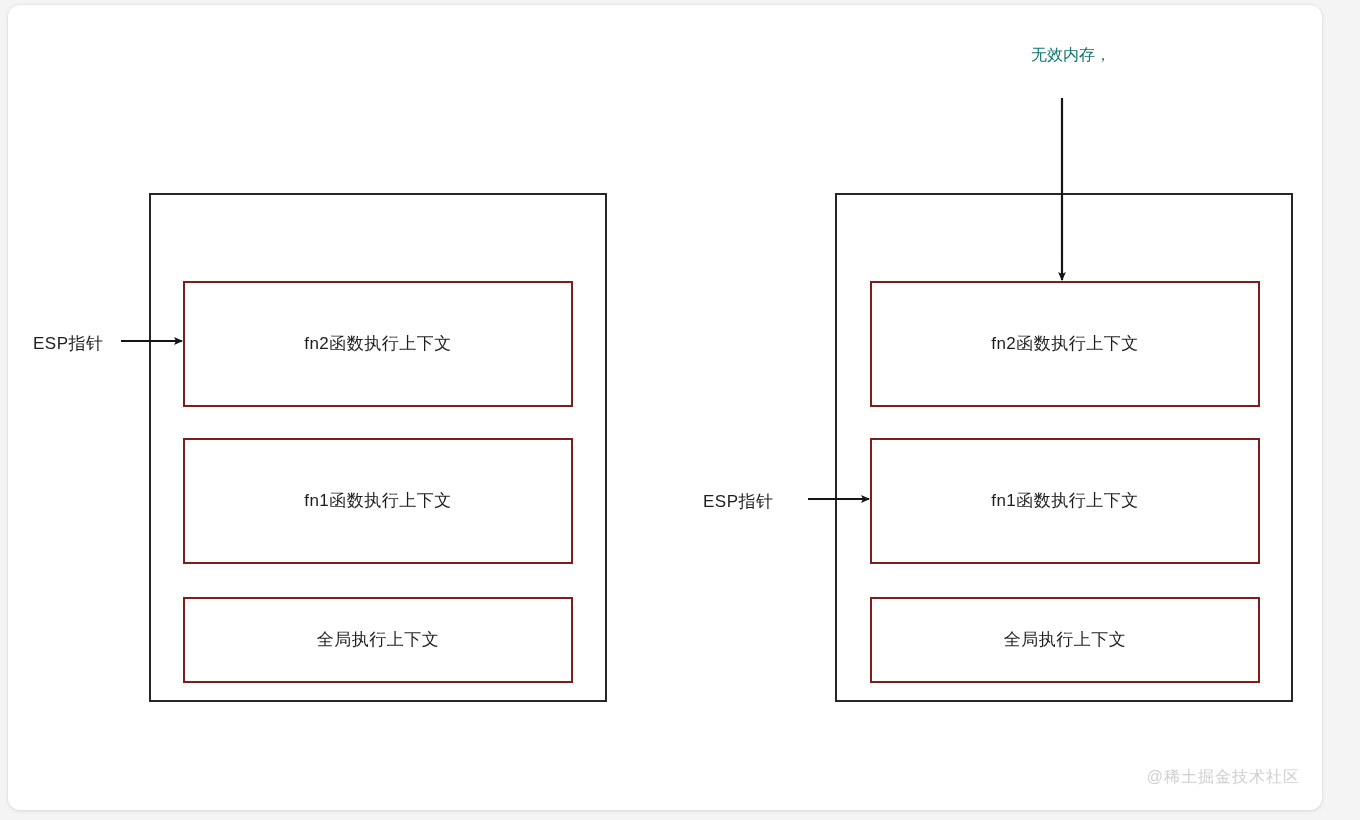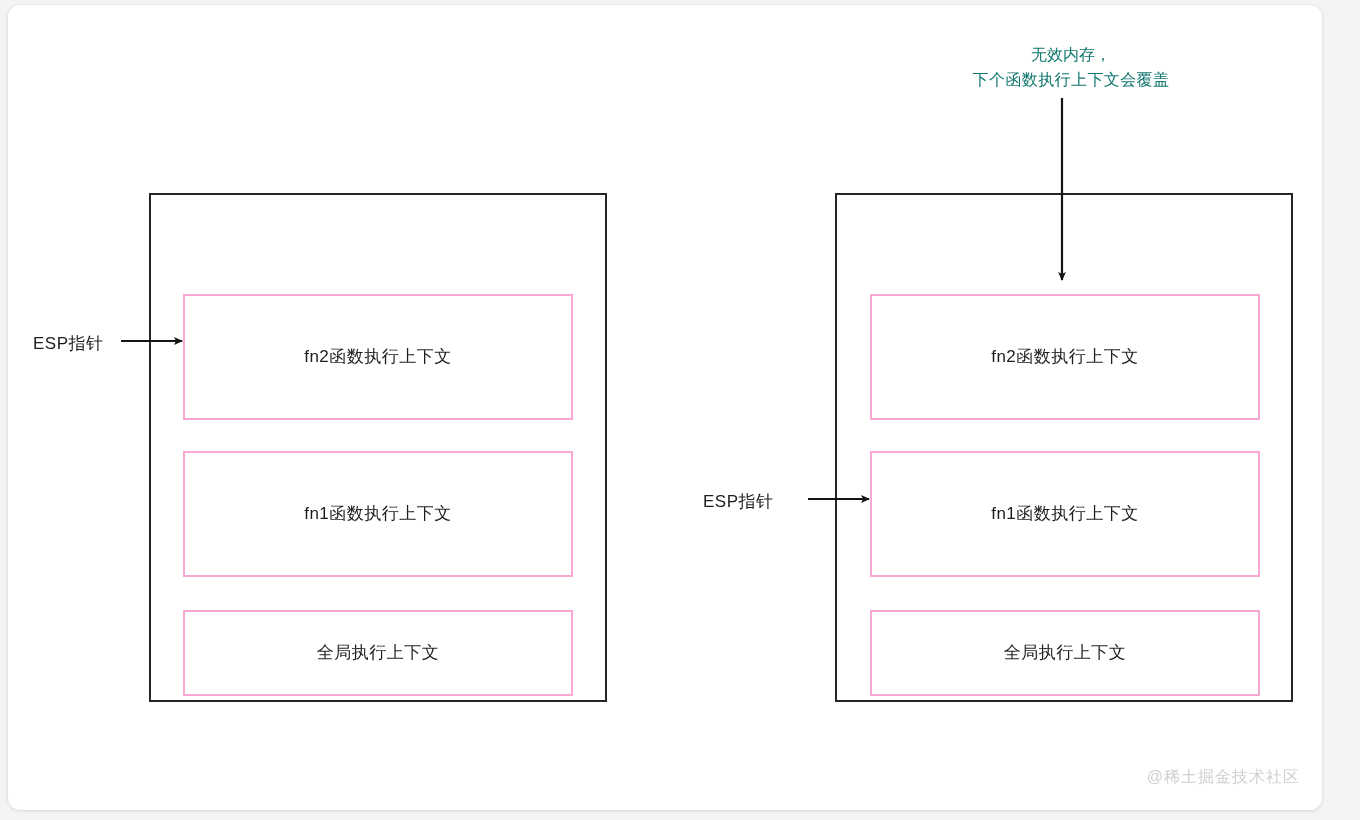--- a/index.html
+++ b/index.html
@@ -26,27 +26,26 @@
 
   .stack-panel {
     position: absolute;
     border: 2px solid #262626;
     background: #ffffff;
     box-sizing: border-box;
   }
 
   .ctx-box {
     position: absolute;
-    border: 2px solid #f9a8d4;
+    border: 2px solid #7f1d1d;
     background: #ffffff;
     box-sizing: border-box;
     display: flex;
     align-items: center;
     justify-content: center;
-    margin-top: 13px;
   }
 
   .ctx-label {
     font-size: 17px;
     color: #1d1d1d;
     letter-spacing: 0.5px;
     line-height: 1.2;
     white-space: nowrap;
   }
 
@@ -121,21 +120,20 @@
   </div>
 
   <div class="ctx-box" style="left:862px; top:592px; width:390px; height:86px;">
     <span class="ctx-label">全局执行上下文</span>
   </div>
 
   <div class="esp-label" style="left:695px; top:485px;">ESP指针</div>
 
   <div class="annotation-text" style="left:935px; top:38px; width:256px;">
     <div class="line1">无效内存，</div>
-    <div class="line2">下个函数执行上下文会覆盖</div>
   </div>
 
   <svg class="overlay" viewBox="0 0 1314 805">
     <defs>
       <marker id="arrowhead" markerWidth="9" markerHeight="9" refX="8" refY="4.5" orient="auto" markerUnits="userSpaceOnUse">
         <path d="M0,0.6 L9,4.5 L0,8.4 L2,4.5 Z" fill="#151515"></path>
       </marker>
     </defs>
 
     <g>

